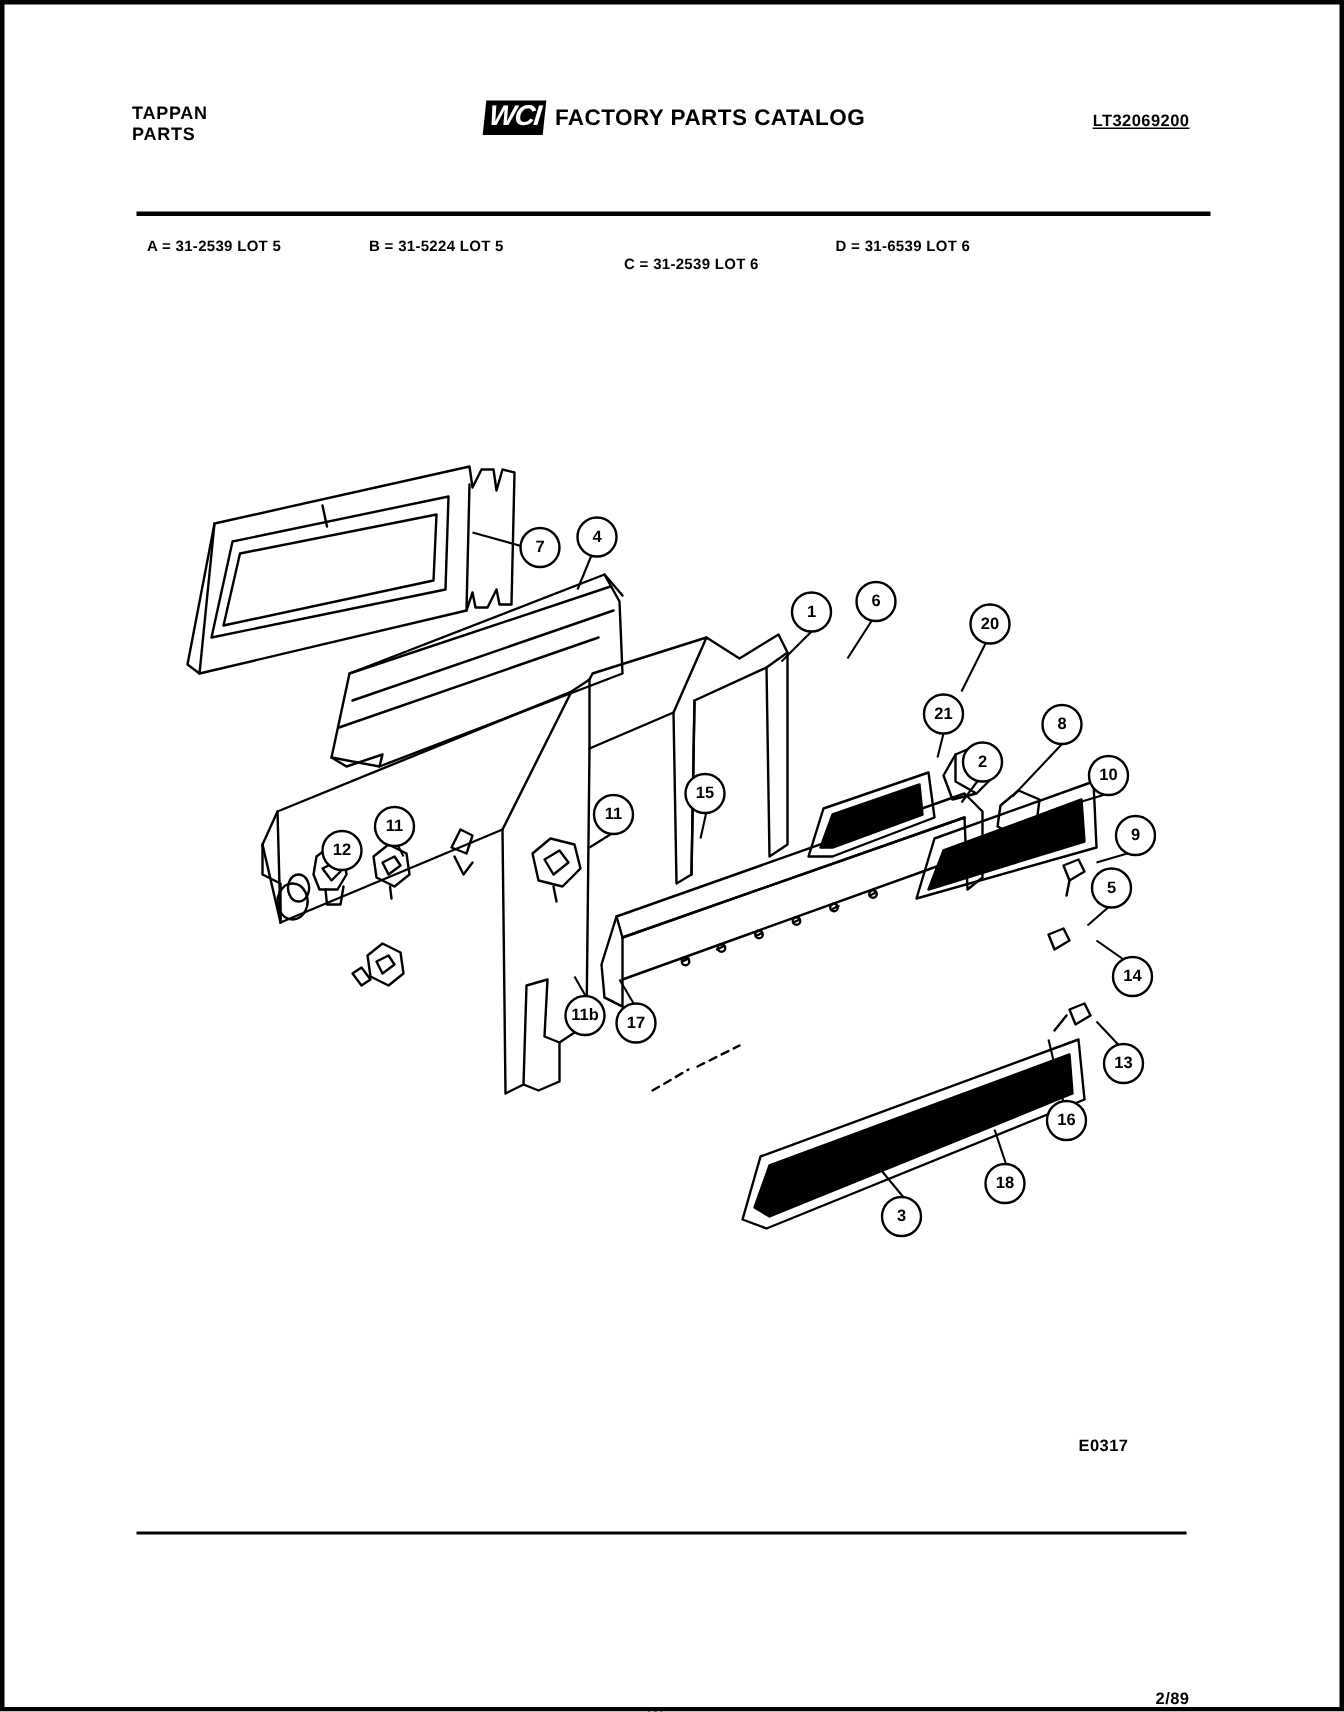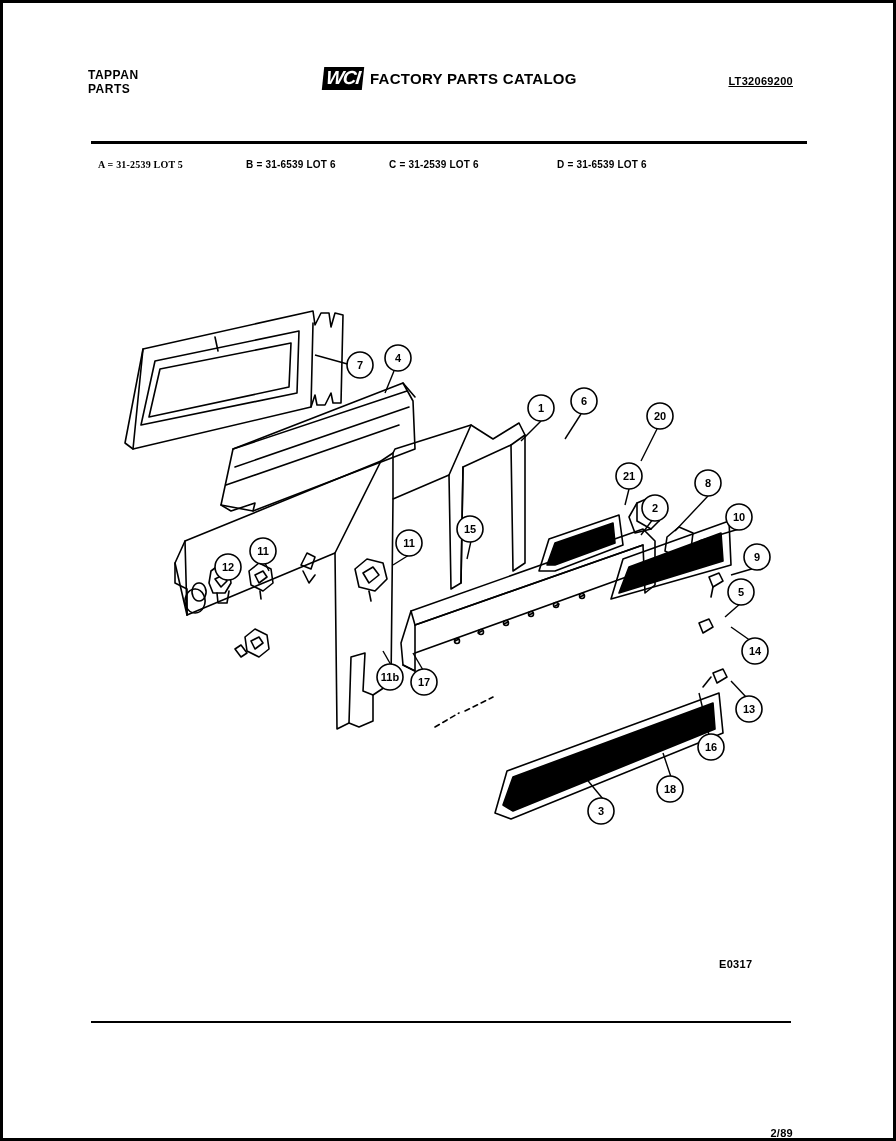--- a/index.html
+++ b/index.html
@@ -80,23 +80,23 @@
   .legend {
     position: absolute;
     left: 95px;
     top: 156px;
     width: 700px;
     font-size: 10px;
     font-weight: bold;
     letter-spacing: 0.2px;
   }
   .legend span { position: absolute; white-space: nowrap; }
-  .legend .l0 { left: 0px; font-family: Liberation Serif, serif; }
+  .legend .l0 { left: 0px; }
   .legend .l1 { left: 148px; }
-  .legend .l2 { left: 291px; }
+  .legend .l2 { left: 318px; margin-top: 12px; }
   .legend .l3 { left: 459px; }
 
   
   .figure-code {
     position: absolute;
     left: 716px;
     top: 955px;
     font-size: 11px;
     font-weight: bold;
     letter-spacing: 0.3px;
@@ -160,21 +160,21 @@
       <span class="wci-logo">WCI</span><span>FACTORY PARTS CATALOG</span>
     </div>
 
     <div class="doc-number">LT32069200</div>
   </div>
 
   <div class="rule-top"></div>
 
   <div class="legend">
     <span class="l0">A = 31-2539 LOT 5</span>
-    <span class="l1">B = 31-6539 LOT 6</span>
+    <span class="l1">B = 31-5224 LOT 5</span>
     <span class="l2">C  = 31-2539 LOT 6</span>
     <span class="l3">D = 31-6539 LOT 6</span>
   </div>
 
   <div class="diagram">
     <svg width="780" height="620" viewBox="0 0 780 620" xmlns="http://www.w3.org/2000/svg">
       <g fill="none" stroke="#000" stroke-width="1.6" stroke-linejoin="round" stroke-linecap="round">
 
         <path d="M 62 190 L 80 96 L 250 58 L 252 72 L 258 60 L 266 60 L 268 74 L 272 60 L 280 62
                  L 278 150 L 270 150 L 268 140 L 262 152 L 254 152 L 252 142 L 248 154 L 70 196 Z"></path>

